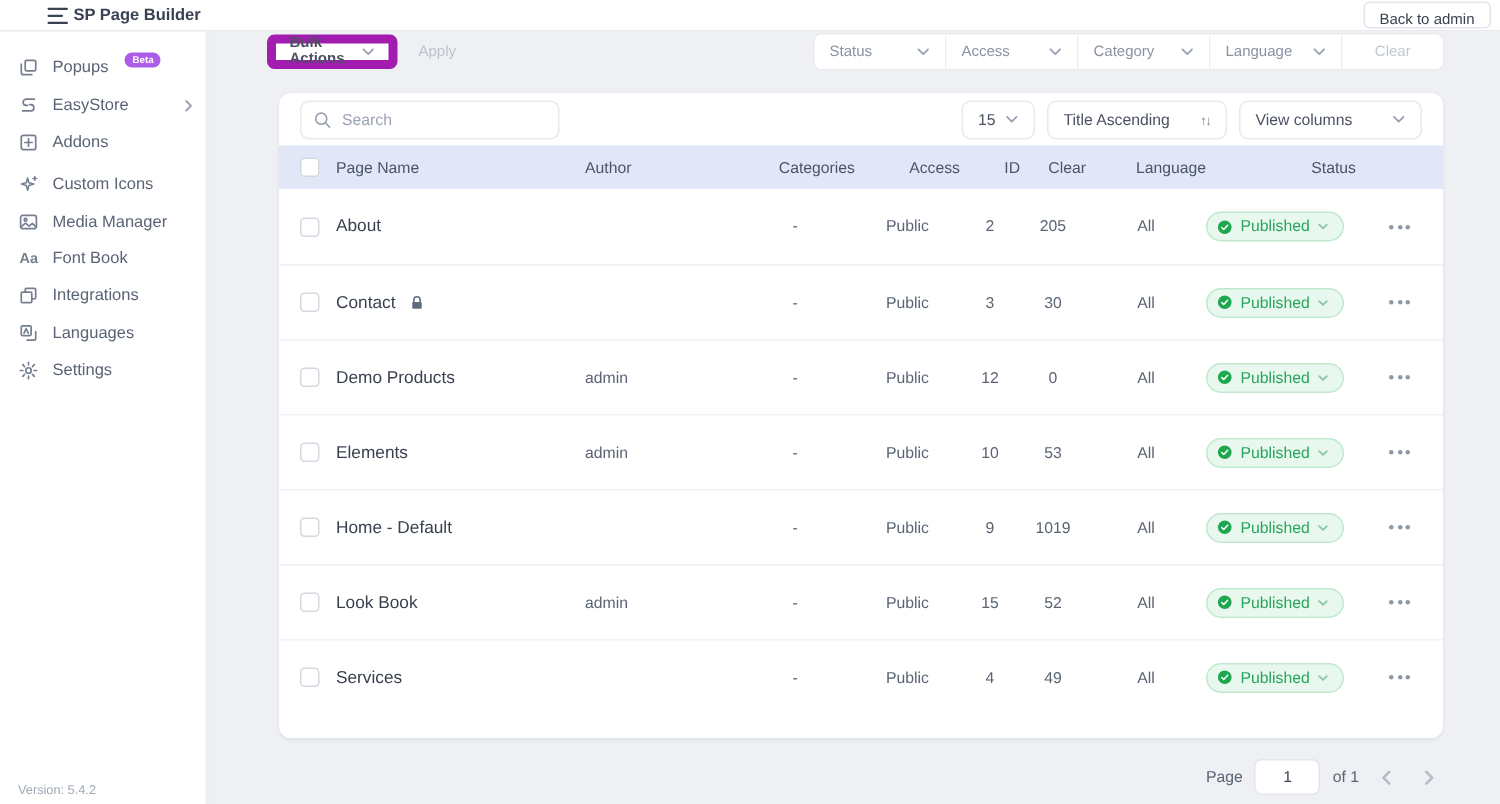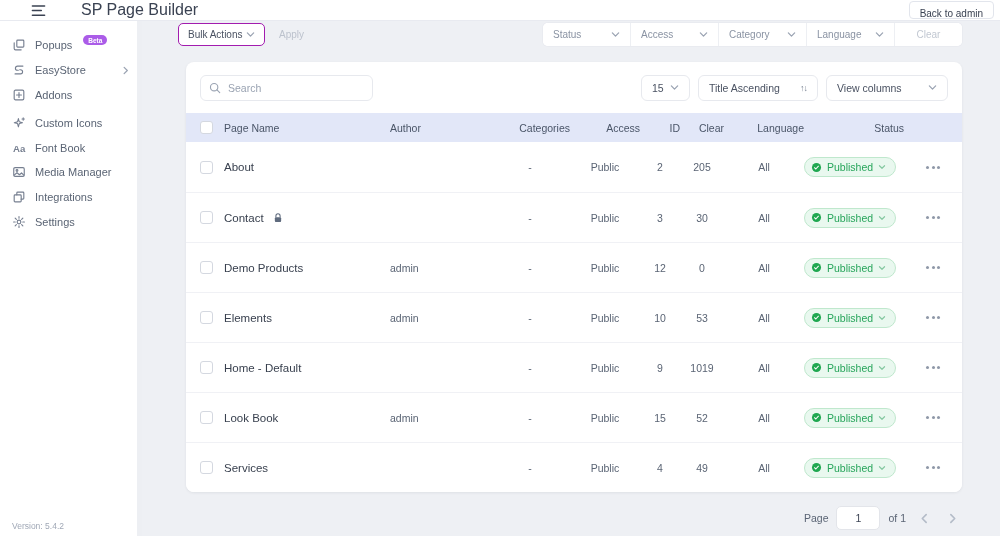--- a/index.html
+++ b/index.html
@@ -3,21 +3,21 @@
 <meta charset="utf-8">
 <title>SP Page Builder</title>
 <style>
   * { margin:0; padding:0; box-sizing:border-box; }
   html,body { width:1000px; height:536px; overflow:hidden; }
   body { font-family:"Liberation Sans","DejaVu Sans",sans-serif; background:#eef0f4; position:relative; color:#3c4454; }
 
   
   .topbar { position:absolute; top:0; left:0; right:0; height:21px; background:#fff; border-bottom:1px solid #e8eaf0; display:flex; align-items:center; z-index:5; }
   .hamburger { width:15px; height:13px; margin-left:31px; cursor:pointer; color:#3a4252; }
-  .app-title { margin-left:35px; font-size:16px; font-weight:400; color:#3a4252; }
+  .app-title { margin-left:3px; font-size:11px; font-weight:700; color:#3a4252; }
   .back-btn { position:absolute; right:6px; top:1px; height:18px; display:flex; align-items:center; gap:6px; background:#fff; border:1px solid #e2e5ec; border-radius:4px; padding:0 10px; font-size:10px; color:#3a4252; cursor:pointer;flex-direction:column; }
   .back-btn svg { width:11px; height:11px; }
 
   
   .sidebar { position:absolute; top:21px; left:0; bottom:0; width:142px; background:#fff; }
   .sidebar::after { content:""; position:absolute; right:0; top:0; bottom:0; width:5px; background:#edeff3; }
   .side-nav { padding-top:12px; }
   .side-item { height:24.8px; display:flex; align-items:center; gap:9px; padding:0 12px; font-size:11px; color:#5a6474; cursor:pointer; white-space:nowrap; }
   .side-item:nth-child(4) { margin-top:3px; }
   .side-item.active { background:#f3f5fb; color:#4266e3; }
@@ -28,31 +28,31 @@
   .beta-badge { background:#ab5ce8; color:#fff; font-size:6.5px; font-weight:700; border-radius:6px; padding:1.5px 5px; transform:translateY(-5px); margin-left:2px; }
   .side-chevron { margin-left:auto; width:9px; height:9px; color:#9aa3b2; display:inline-flex; }
   .side-chevron svg { width:9px; height:9px; }
   .version { position:absolute; left:12px; bottom:5px; font-size:8.5px; color:#a0a8b6; }
 
   
   .content { position:absolute; left:142px; top:21px; right:0; bottom:0; background:#eef0f4; }
 
   
   .filterbar { position:absolute; top:1px; left:36px; right:38px; height:24px; display:flex; align-items:center; }
-  .bulk-btn { width:87px; height:23px; background:#fff; border:1px solid #a21caf; border-radius:5px; display:flex; align-items:center; justify-content:space-between; padding:0 9px; font-size:10px; color:#4a5262; cursor:pointer; }
+  .bulk-btn { width:87px; height:23px; background:#fff; border:6px solid #a21caf; border-radius:5px; display:flex; align-items:center; justify-content:space-between; padding:0 9px; font-size:10px; color:#4a5262; cursor:pointer;font-weight:bold; }
   .apply-btn { margin-left:14px; border:none; background:transparent; font-size:10px; color:#bcc2cd; cursor:default; }
   .filter-group { margin-left:auto; display:flex; height:23px; border-radius:5px; overflow:hidden; box-shadow:0 0 0 1px #e9ebf0; background:#fff; }
   .filter-select { width:88px; display:flex; align-items:center; justify-content:space-between; padding:0 10px; font-size:10px; color:#8a93a3; border-right:1px solid #edeff3; cursor:pointer; background:#fff; }
   .clear-btn { width:67px; display:flex; align-items:center; justify-content:center; font-size:10px; color:#c2c8d2; background:#fff; border:none; cursor:pointer; }
   .chev { width:9px; height:9px; color:#9aa3b2; display:inline-flex; }
   .chev svg { width:9px; height:9px; }
 
   
   .panel { position:absolute; left:44px; top:41px; width:776px; height:430px; background:#fff; border-radius:8px; box-shadow:0 1px 3px rgba(16,24,40,.07); overflow:hidden; }
-  .panel-toolbar { height:51px; display:flex; align-items:center; padding:0 14px; }
+  .panel-toolbar { height:35px; display:flex; align-items:center; padding:0 14px; }
   .search-wrap { position:relative; width:173px; }
   .search-wrap svg { position:absolute; left:9px; top:7px; width:12px; height:12px; color:#9aa3b2; }
   .search-input { width:173px; height:26px; border:1px solid #e7e9ee; border-radius:6px; padding:0 8px 0 27px; font-size:10.5px; color:#3c4454; font-family:inherit; outline:none; }
   .search-input::placeholder { color:#9aa3b2; }
   .tb-right { margin-left:auto; display:flex; gap:8px; }
   .tb-ctl { height:26px; background:#fff; border:1px solid #e7e9ee; border-radius:6px; display:flex; align-items:center; justify-content:space-between; padding:0 10px; font-size:10.5px; color:#4a5262; cursor:pointer; }
   .ctl-pagesize { width:49px; }
   .ctl-columns { width:122px; }
   .ctl-sort { width:120px; }
   .sort-glyph { font-size:9px; color:#7a8494; letter-spacing:-1px; }
@@ -151,51 +151,62 @@
             <path d="M7.3 3l1 3.7 3.7 1-3.7 1-1 3.7-1-3.7-3.7-1 3.7-1z"></path>
             <path d="M12.8 2v2.8M11.4 3.4h2.8"></path>
           </svg>
         </span>
     <span class="side-label">Custom Icons</span>
 
   </div>
 
   <div class="side-item">
     <span class="icn">
-          <svg viewBox="0 0 16 16">
-            <text x="1.2" y="12" font-size="11" font-weight="600" fill="currentColor" stroke="none" font-family="inherit">Aa</text>
-          </svg>
-        </span>
-    <span class="side-label">Font Book</span>
-
-  </div>
-
-  <div class="side-item">
-    <span class="icn">
           <svg viewBox="0 0 16 16" fill="none" stroke="currentColor" stroke-width="1.3" stroke-linecap="round" stroke-linejoin="round">
             <rect x="2" y="3" width="12" height="10" rx="1.5"></rect>
             <circle cx="5.7" cy="6.3" r="1"></circle>
             <path d="M2.5 11.5l3.2-2.7 2.8 2.3 2.4-2 2.6 2.4"></path>
           </svg>
         </span>
     <span class="side-label">Media Manager</span>
 
   </div>
 
   <div class="side-item">
     <span class="icn">
+          <svg viewBox="0 0 16 16">
+            <text x="1.2" y="12" font-size="11" font-weight="600" fill="currentColor" stroke="none" font-family="inherit">Aa</text>
+          </svg>
+        </span>
+    <span class="side-label">Font Book</span>
+
+  </div>
+
+  <div class="side-item">
+    <span class="icn">
           <svg viewBox="0 0 16 16" fill="none" stroke="currentColor" stroke-width="1.3" stroke-linecap="round" stroke-linejoin="round">
             <rect x="2.5" y="5.5" width="8" height="8" rx="1"></rect>
             <path d="M5.5 5.5v-2a1 1 0 0 1 1-1h6a1 1 0 0 1 1 1v6a1 1 0 0 1-1 1h-2"></path>
           </svg>
         </span>
     <span class="side-label">Integrations</span>
 
   </div>
 
+  <div class="side-item">
+    <span class="icn">
+          <svg viewBox="0 0 16 16" fill="none" stroke="currentColor" stroke-width="1.3" stroke-linecap="round" stroke-linejoin="round">
+            <rect x="2.5" y="2.5" width="7.5" height="7.5" rx="1"></rect>
+            <path d="M13.5 7v5.5a1 1 0 0 1-1 1H7"></path>
+            <path d="M4.6 8.2l1.6-3.6 1.6 3.6"></path>
+          </svg>
+        </span>
+    <span class="side-label">Languages</span>
+
+  </div>
 
   <div class="side-item">
     <span class="icn">
           <svg viewBox="0 0 16 16" fill="none" stroke="currentColor" stroke-width="1.3" stroke-linecap="round">
             <circle cx="8" cy="8" r="2.1"></circle>
             <path d="M8 1.8v1.9M8 12.3v1.9M1.8 8h1.9M12.3 8h1.9M3.6 3.6L5 5M11 11l1.4 1.4M12.4 3.6L11 5M5 11l-1.4 1.4"></path>
           </svg>
         </span>
     <span class="side-label">Settings</span>
 

